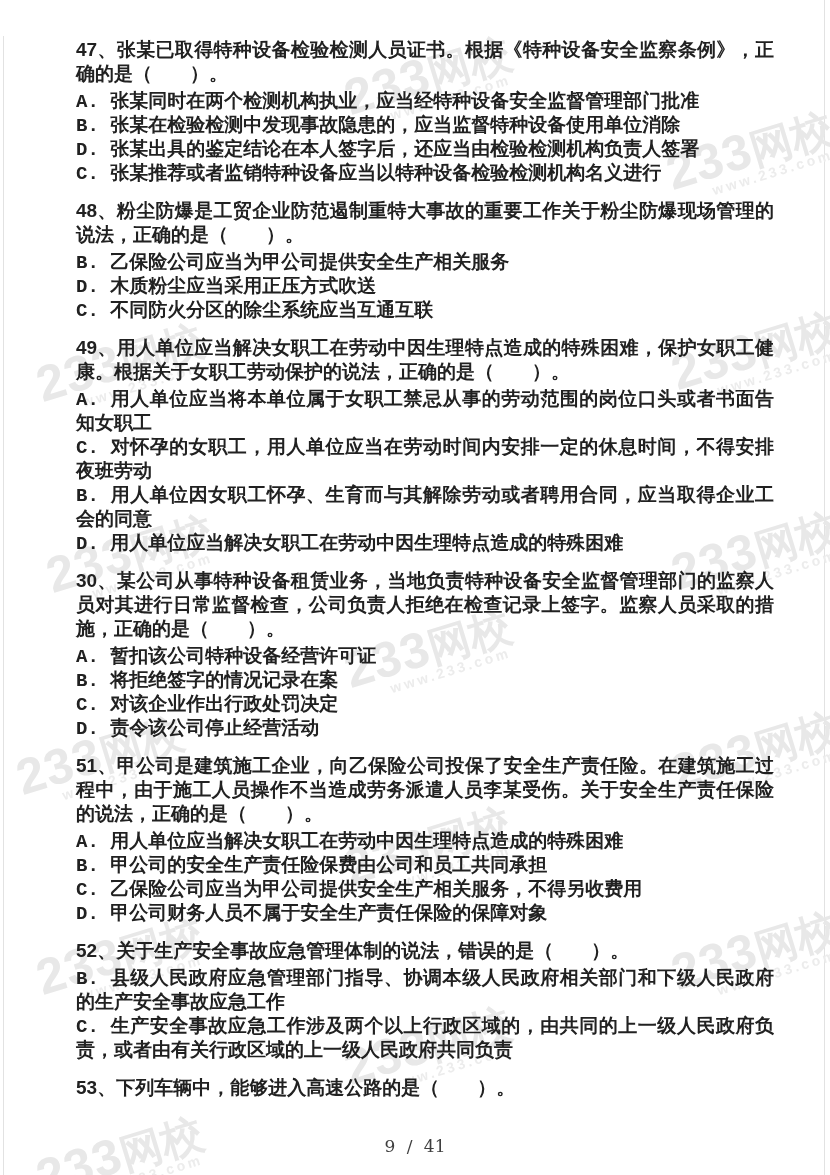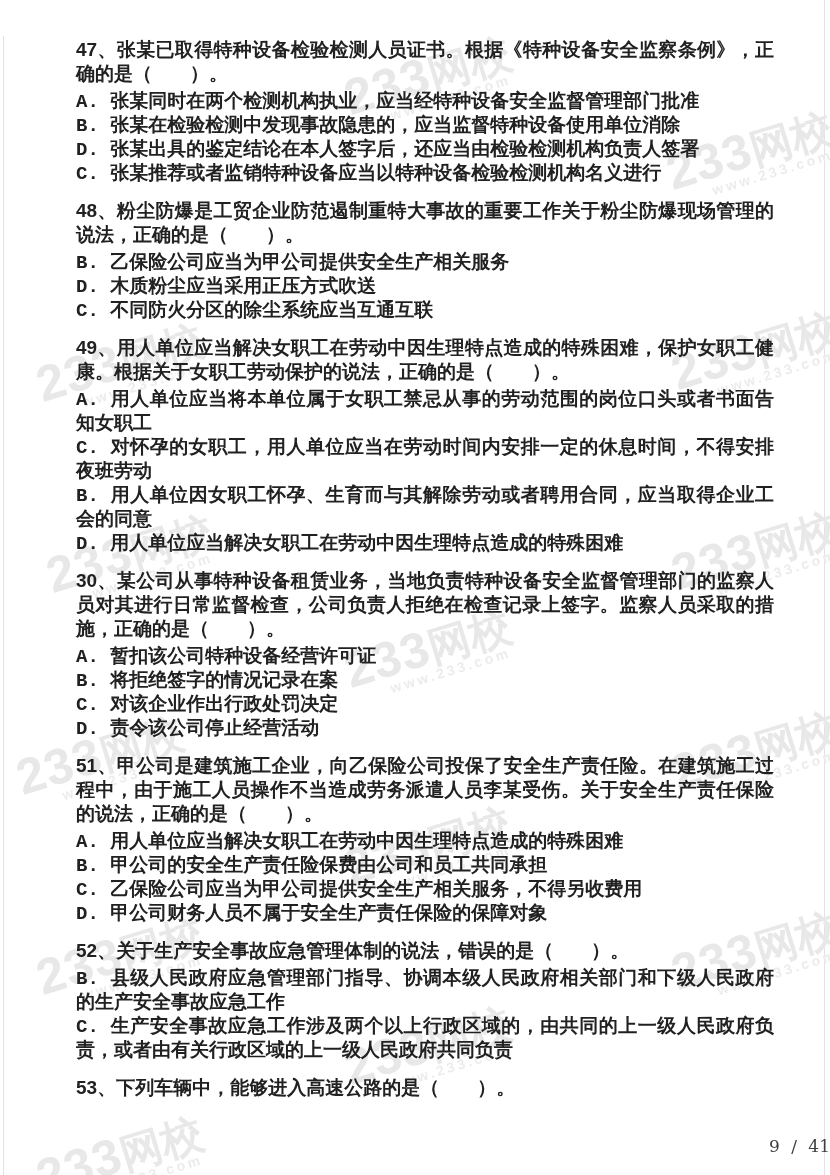--- a/index.html
+++ b/index.html
@@ -74,21 +74,21 @@
   .question { margin: 0 0 13px 0; }
   .stem     { margin: 0 0 4px 0; }
   .option   { margin: 0; font-family: Liberation Mono, monospace; }
 
   .footer {
     position: absolute;
     left: 0;
     top: 1136px;
     width: 100%;
     z-index: 2;
-    text-align: right;
+    text-align: center;
     font-family: "DejaVu Serif", serif;
     font-size: 17px;
     color: #3f3f3f;
     word-spacing: 6px;
   }
 </style>
 </head>
 <body>
 
 <div class="page">

